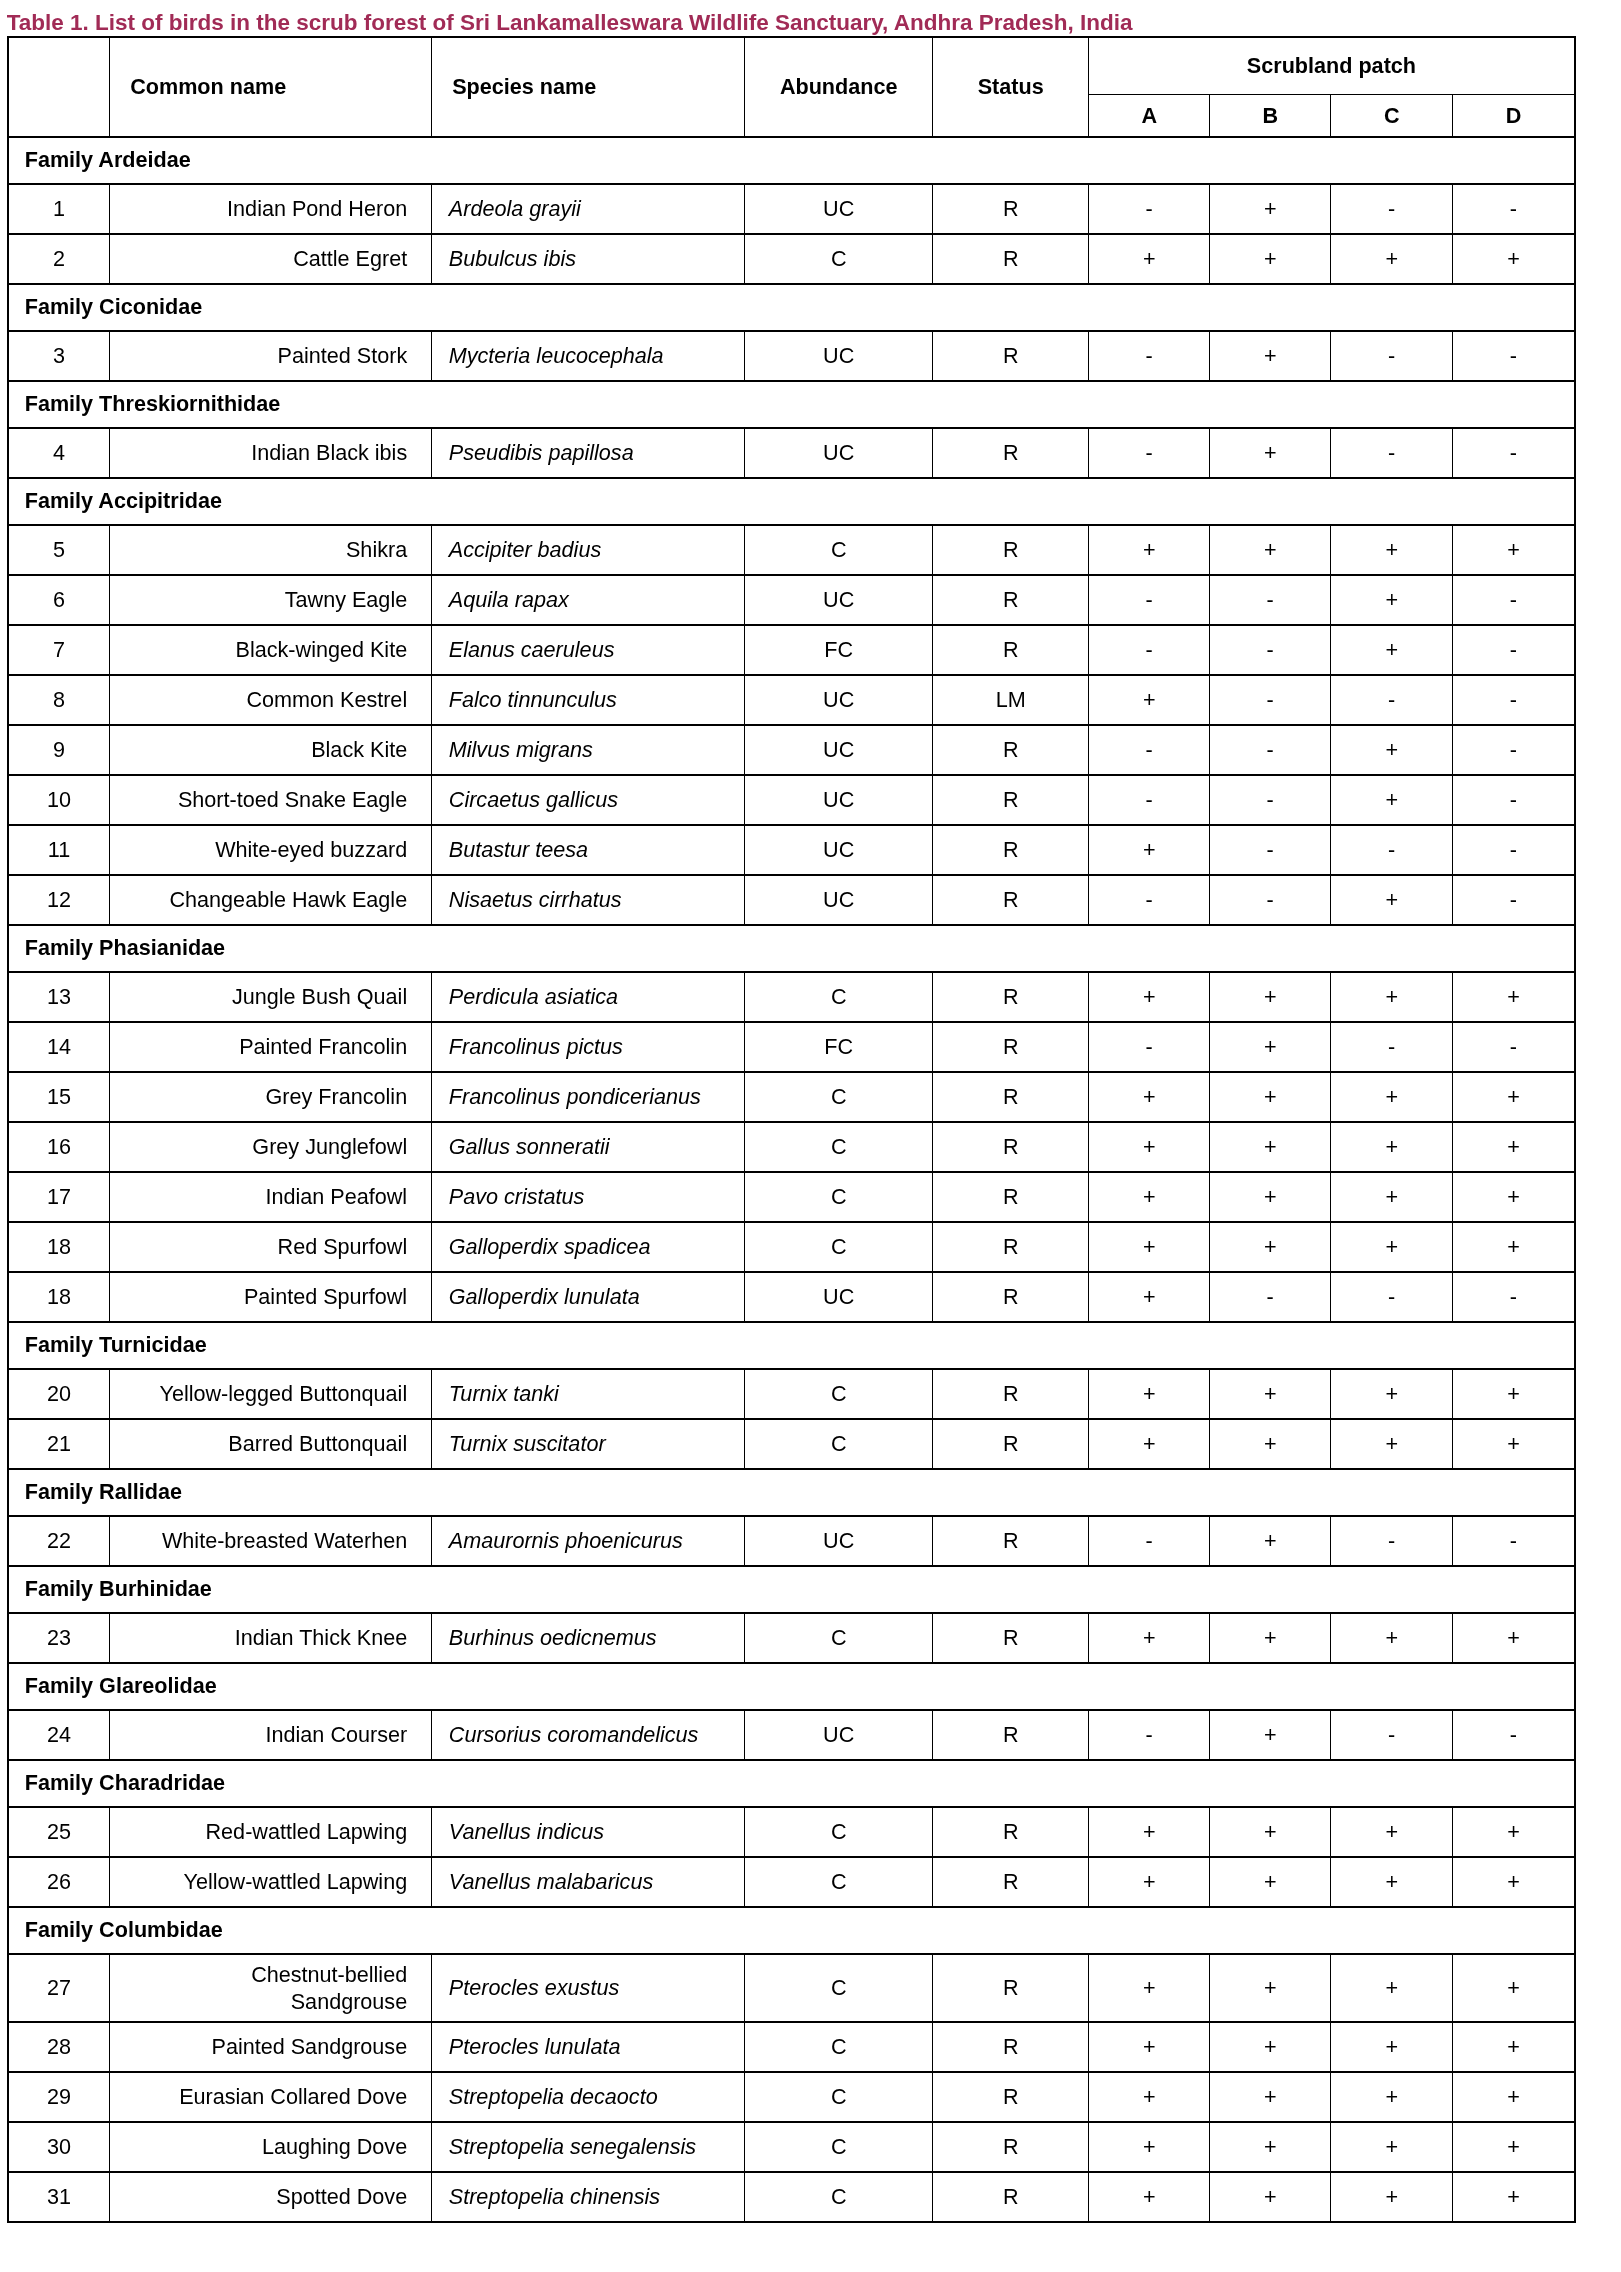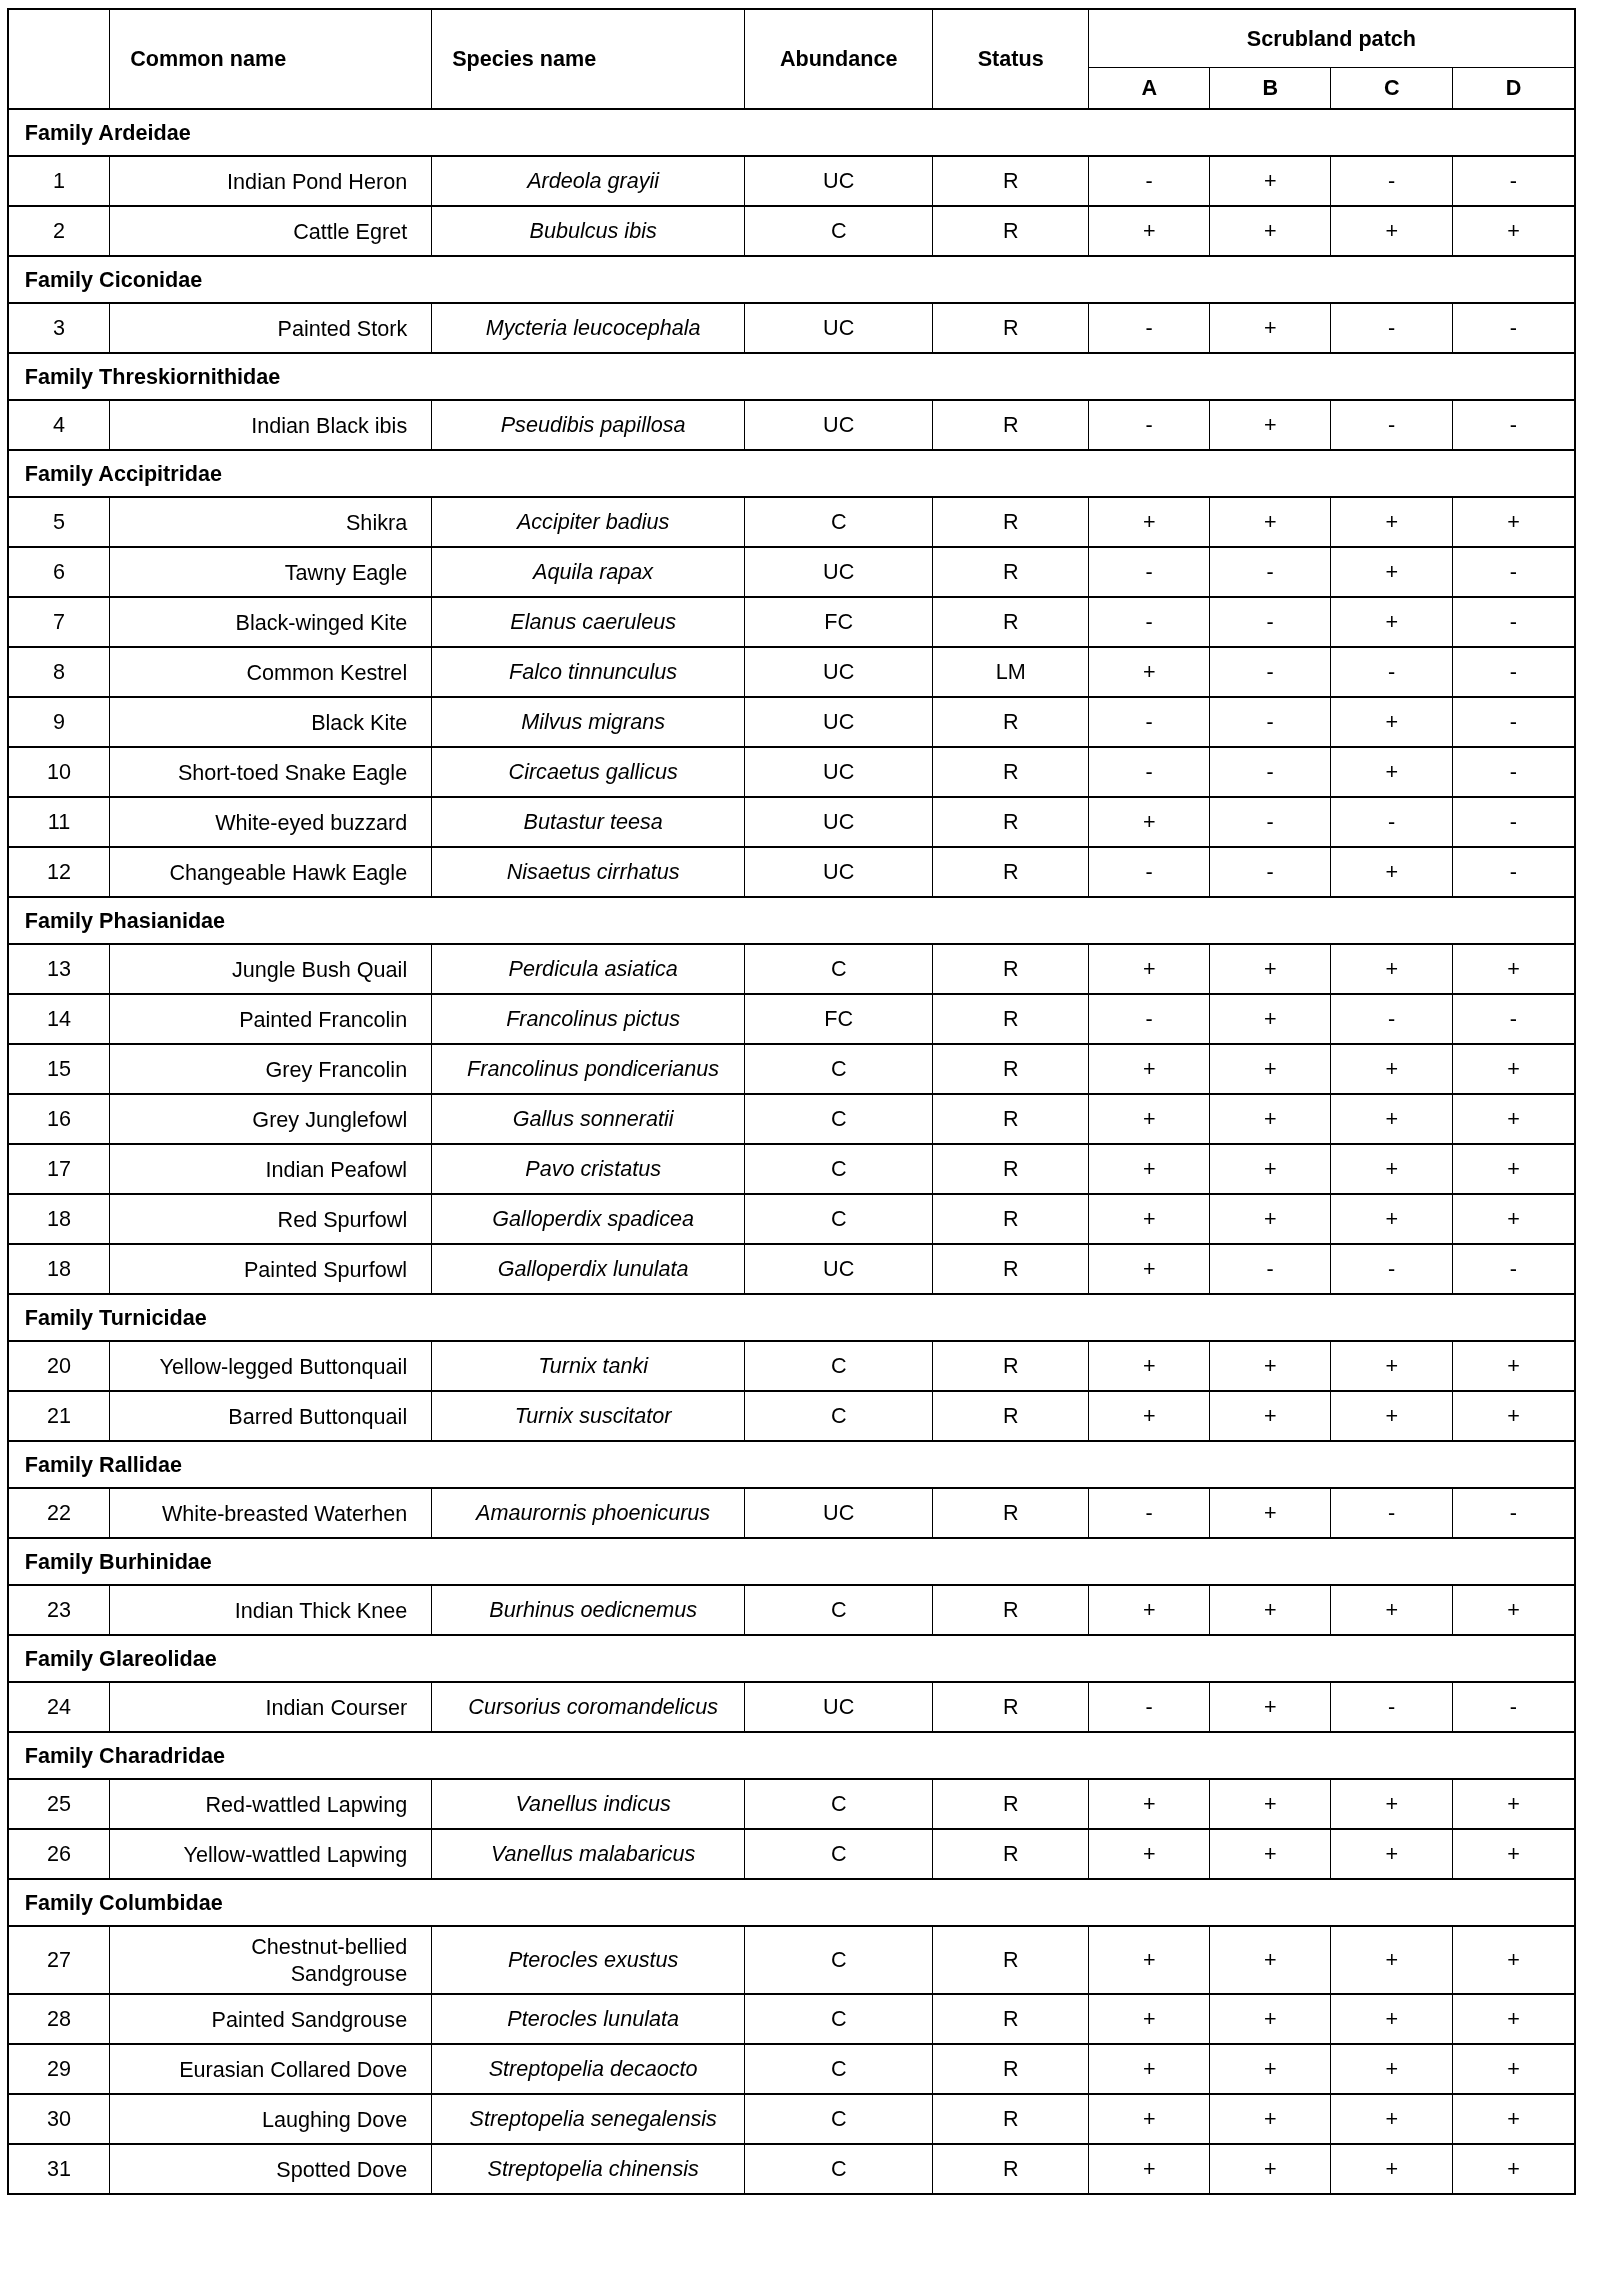--- a/index.html
+++ b/index.html
@@ -69,30 +69,31 @@
     padding-left: 16px;
   }
   td.col-common {
     text-align: right;
     padding-left: 20px;
     padding-right: 24px;
     white-space: pre-line;
     line-height: 27px;
   }
   td.col-species {
-    text-align: center;
+    text-align: left;
     padding-left: 16.6px;
     padding-right: 6.7px;
     font-style: italic;
   }
 </style>
 </head>
 <body>
 
 <div class="page">
+  <h1 class="title" style="color: rgb(161, 43, 86);">Table 1. List of birds in the scrub forest of Sri Lankamalleswara Wildlife Sanctuary, Andhra Pradesh, India</h1>
 
   <table class="birds">
     <colgroup>
       <col style="width:102px">
       <col style="width:322px">
       <col style="width:313px">
       <col style="width:188px">
       <col style="width:156px">
       <col style="width:121px">
       <col style="width:121px">

